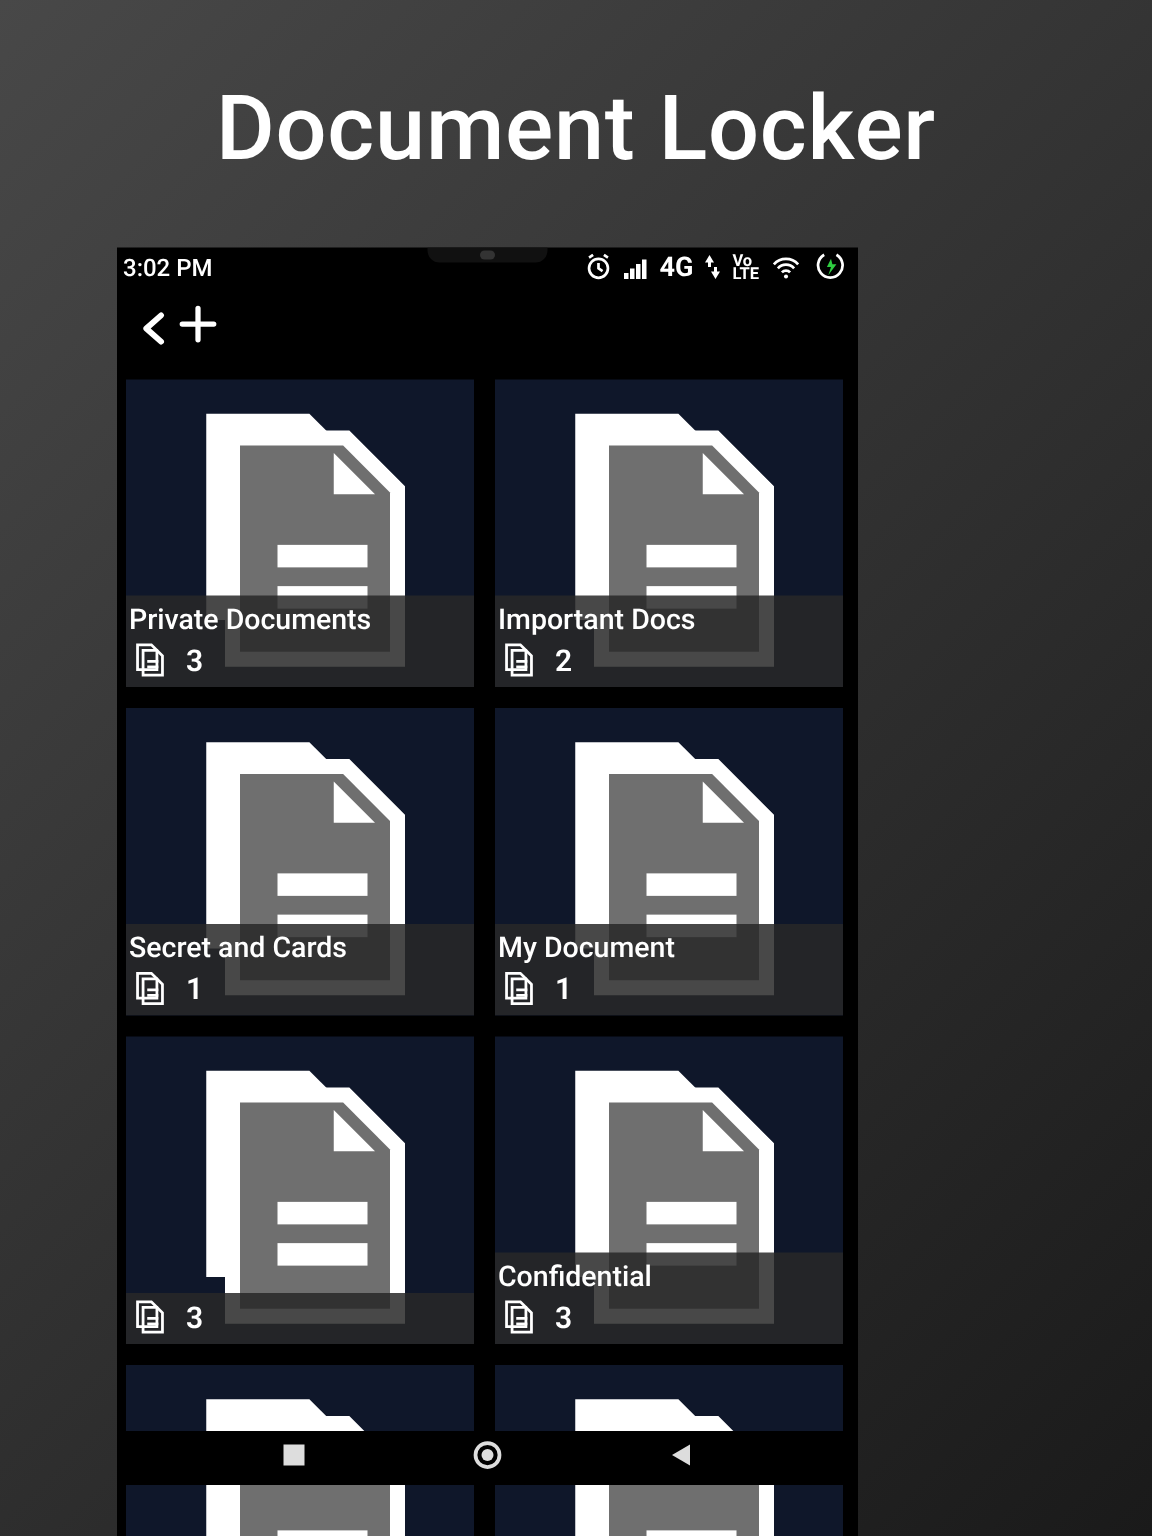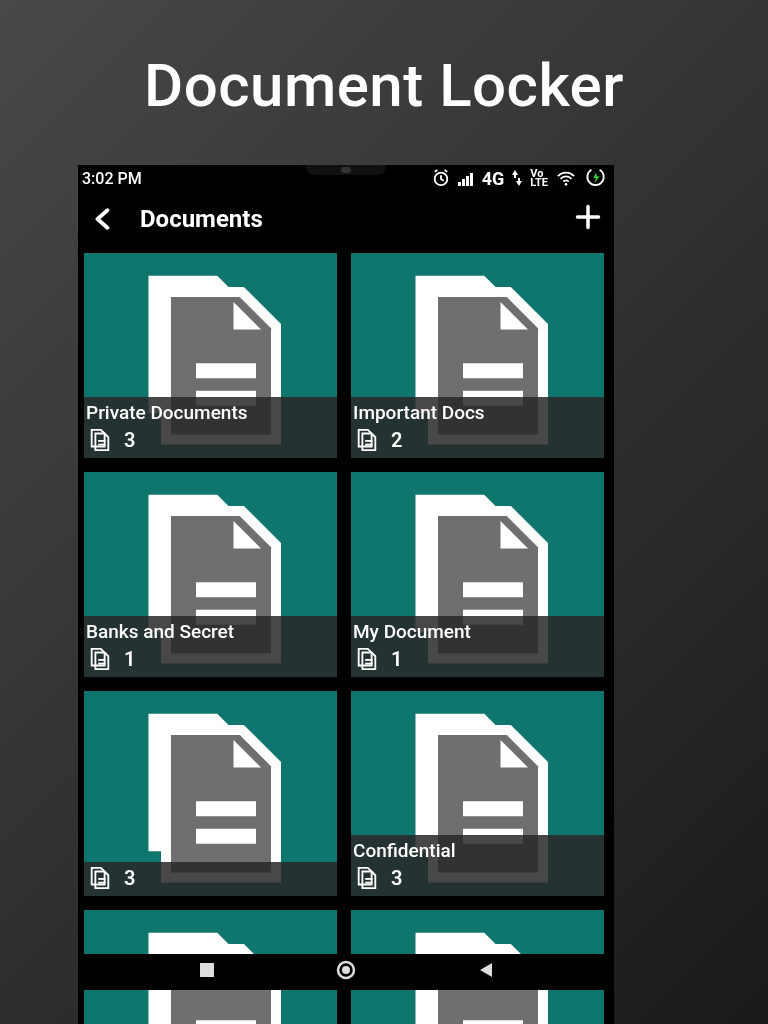--- a/index.html
+++ b/index.html
@@ -17,21 +17,21 @@
     font-size: 60px;
     font-weight: 500;
     letter-spacing: 0.5px;
     margin-top: 50px;
   }
 
   .phone {
     position: absolute;
     left: 78px;
     top: 165px;
-    width: 536px;
+    width: 494px;
     height: 859px; 
     background: #000;
     overflow: hidden;
   }
 
   
   .status-bar {
     height: 26px;
     display: flex;
     align-items: center;
@@ -72,21 +72,21 @@
 
   
   .grid {
     display: grid;
     grid-template-columns: 1fr 1fr;
     gap: 14px;
     padding: 6px 10px 0 6px;
   }
   .card {
     position: relative;
-    background: #0f766e;
+    background: #0f172a;
     height: 205px;
     overflow: hidden;
   }
   .card-icon-wrap {
     position: absolute;
     inset: 0;
     display: flex;
     align-items: flex-start;
     justify-content: center;
     padding-top: 4px;
@@ -242,21 +242,20 @@
         </svg>
     </div>
   </div>
 
   <div class="app-header">
     <div class="back-chevron">
       <svg viewBox="0 0 20 20" width="22" height="22">
         <path d="M14 2 l-9 8 l9 8" fill="none" stroke="#fff" stroke-width="3.5" stroke-linecap="round" stroke-linejoin="round"></path>
       </svg>
     </div>
-    <div class="app-header-title">Documents</div>
     <div class="add-plus">
       <svg viewBox="0 0 24 24" width="28" height="28">
         <path d="M12 3 v18 M3 12 h18" stroke="#fff" stroke-width="3" stroke-linecap="round"></path>
       </svg>
     </div>
   </div>
 
   <div class="grid">
 
     <div class="card">
@@ -292,21 +291,21 @@
       </div>
     </div>
 
     <div class="card">
       <div class="card-icon-wrap">
           <svg viewBox="0 0 140 160">
             <use href="#doc-stack"></use>
           </svg>
         </div>
       <div class="card-footer">
-        <div class="card-name">Banks and Secret</div>
+        <div class="card-name">Secret and Cards</div>
         <div class="card-count-row">
           <svg viewBox="0 0 24 26">
               <use href="#doc-small"></use>
             </svg>
           <span class="card-count">1</span>
         </div>
       </div>
     </div>
     <div class="card">
       <div class="card-icon-wrap">

